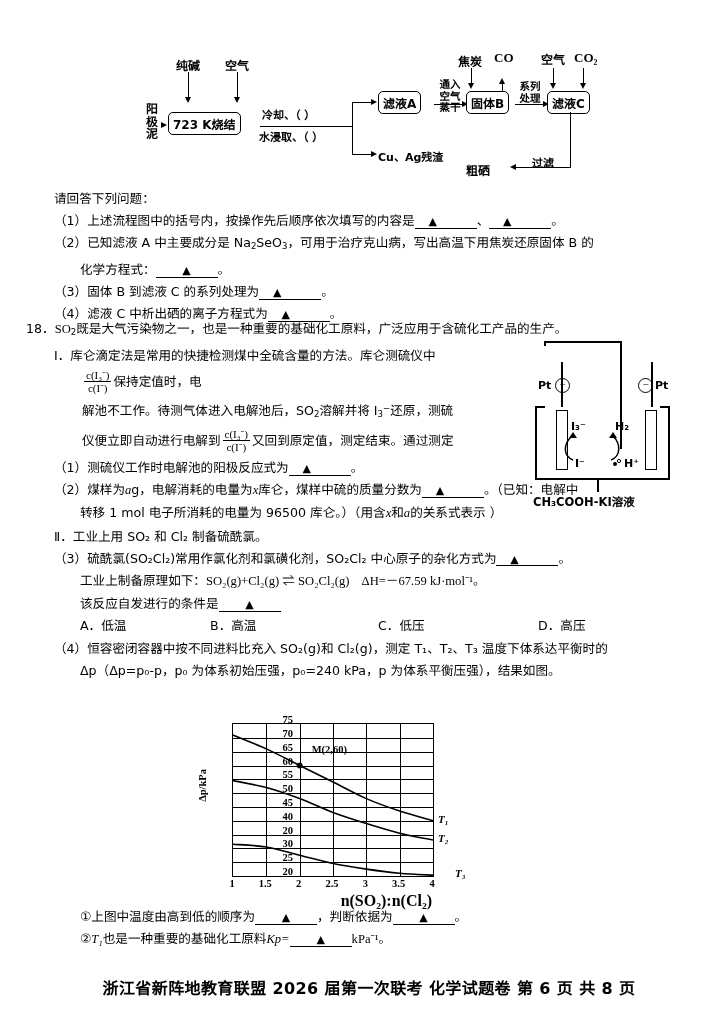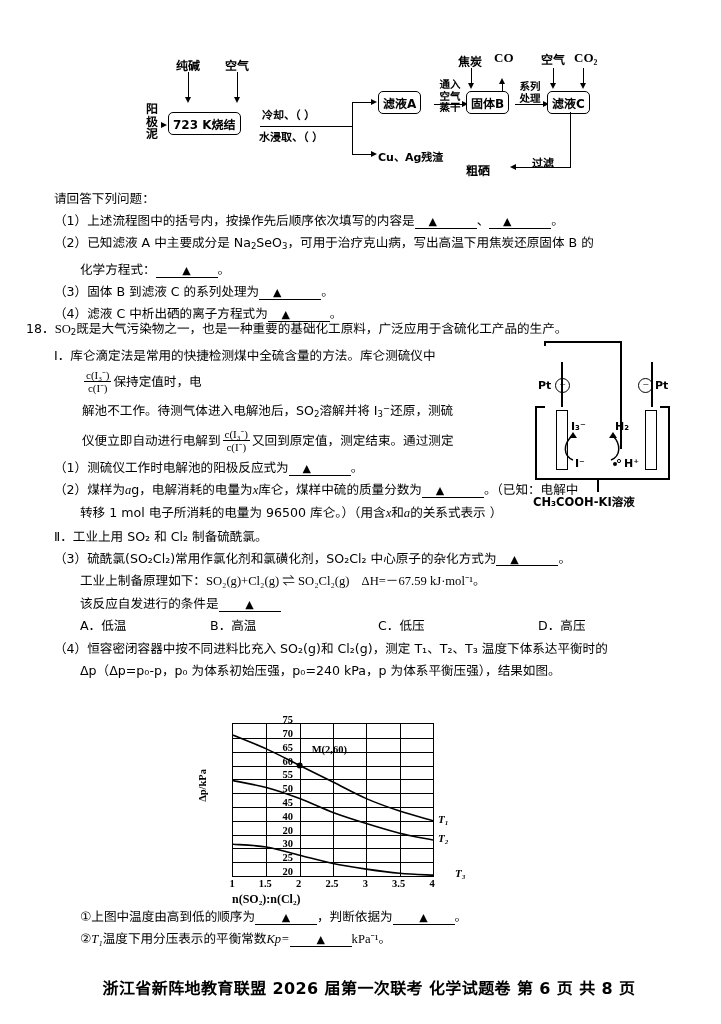--- a/index.html
+++ b/index.html
@@ -65,22 +65,22 @@
   .plot{position:absolute;left:33px;top:6px;width:200px;height:152px;
         border:1.8px solid #000;background:#fff;}
   .gl{position:absolute;background:#000;}
   .ytick{position:absolute;right:206px;font-family:"Liberation Serif",serif;
          font-size:10.5px;font-weight:bold;text-align:right;width:24px;line-height:1;}
   .xtick{position:absolute;font-family:"Liberation Serif",serif;font-size:10.5px;
          font-weight:bold;text-align:center;width:26px;line-height:1;}
   .ylab{position:absolute;left:-2px;top:52px;width:14px;
         font-family:"Liberation Serif",serif;font-size:10.5px;font-weight:bold;
         writing-mode:vertical-rl;transform:rotate(180deg);white-space:nowrap;}
-  .xlab{position:absolute;left:33px;width:200px;text-align:left;
-        font-family:"Liberation Serif",serif;font-size:12px;font-weight:bold;}
+  .xlab{position:absolute;left:33px;width:200px;text-align:right;
+        font-family:"Liberation Serif",serif;font-size:16px;font-weight:bold;}
   .curvelab{position:absolute;font-family:"Liberation Serif",serif;font-style:italic;
             font-size:11px;font-weight:bold;}
   .mlab{position:absolute;font-family:"Liberation Serif",serif;font-size:10.5px;
         font-weight:bold;white-space:nowrap;}
 
   
   .footer{position:absolute;left:10px;top:975px;width:718px;text-align:center;
           font-family:"DejaVu Sans","Liberation Sans",sans-serif;
           font-size:16px;font-weight:bold;letter-spacing:.4px;}
 </style>
@@ -330,19 +330,19 @@
     <div class="curvelab" id="lab2" style="left: 256px; top: 150.171px;">T₃</div>
 
     <div class="mlab" id="mlab" style="left: 103.667px; top: 27.4545px; margin-left: 9px;">M(2,60)</div>
   </div>
 
   <div class="txt" style="left:80px;top:906px;width:600px;">
     <div class="p">
       <span>①上图中温度由高到低的顺序为</span><span class="blank">▲</span><span>，判断依据为</span><span class="blank">▲</span><span>。</span>
     </div>
     <div class="p">
-      <span>②</span><i>T₁</i><span>温度下用分压表示的平衡常数</span><i>Kp=</i><span class="blank">▲</span><span class="en">kPa⁻¹。</span>
+      <span>②</span><i>T₁</i><span>也是一种重要的基础化工原料</span><i>Kp=</i><span class="blank">▲</span><span class="en">kPa⁻¹。</span>
     </div>
   </div>
 
   <div class="footer">浙江省新阵地教育联盟 2026 届第一次联考  化学试题卷  第 6 页 共 8 页</div>
 
 </div>
 
 </body></html>

